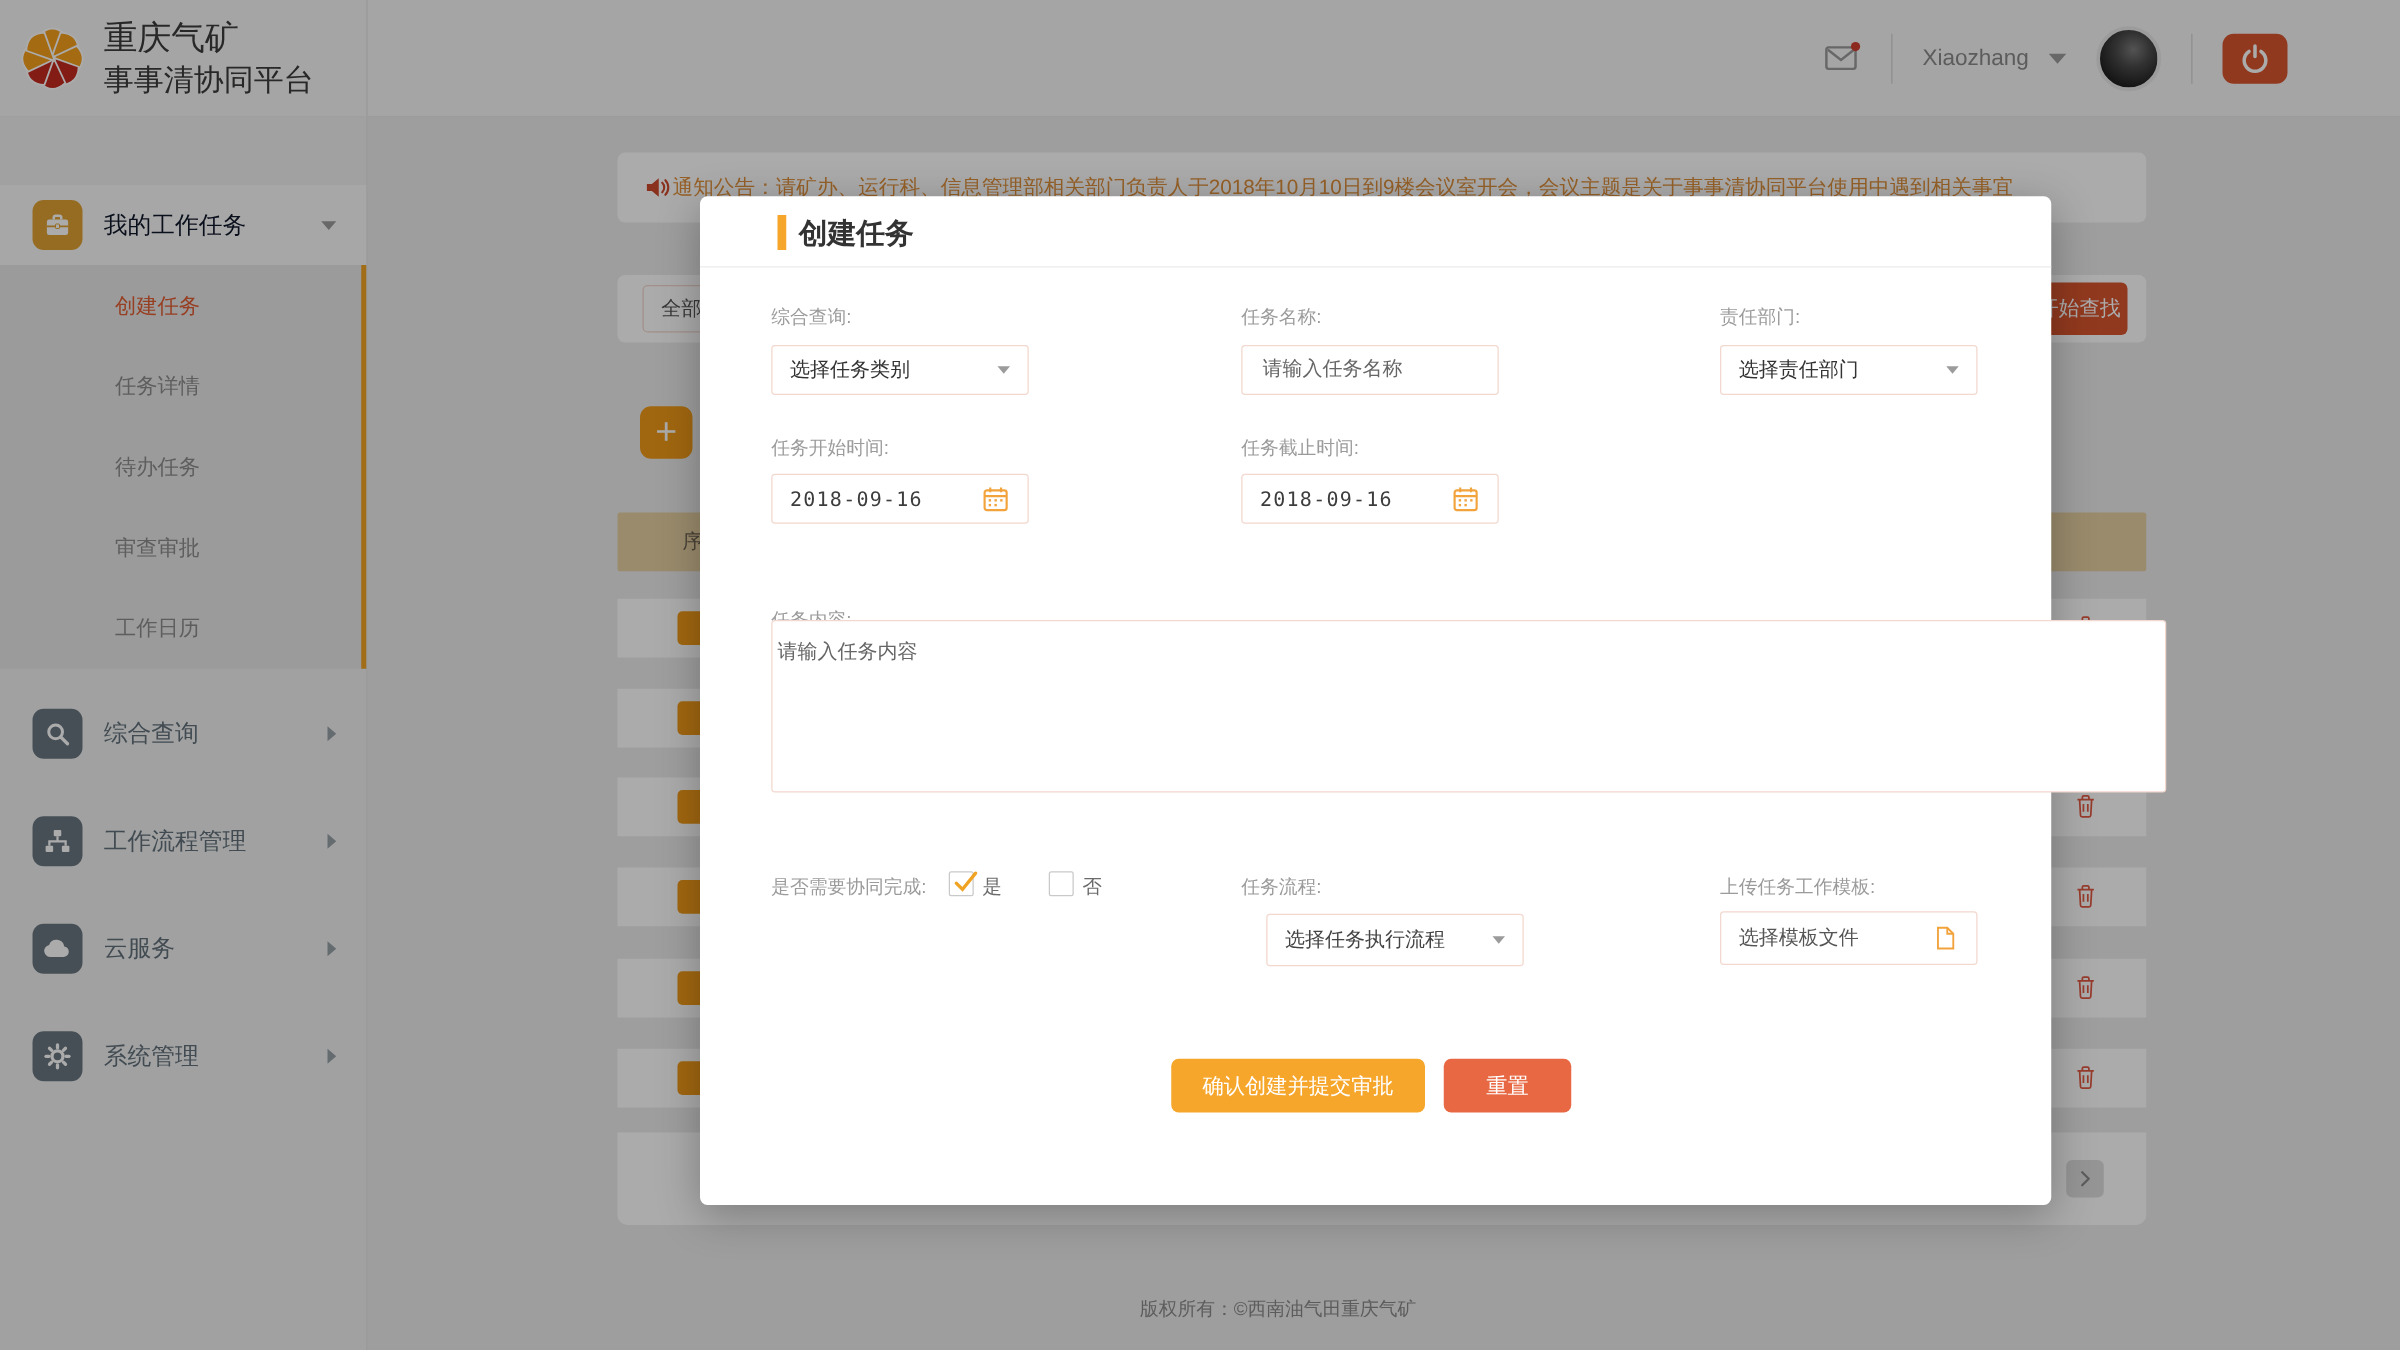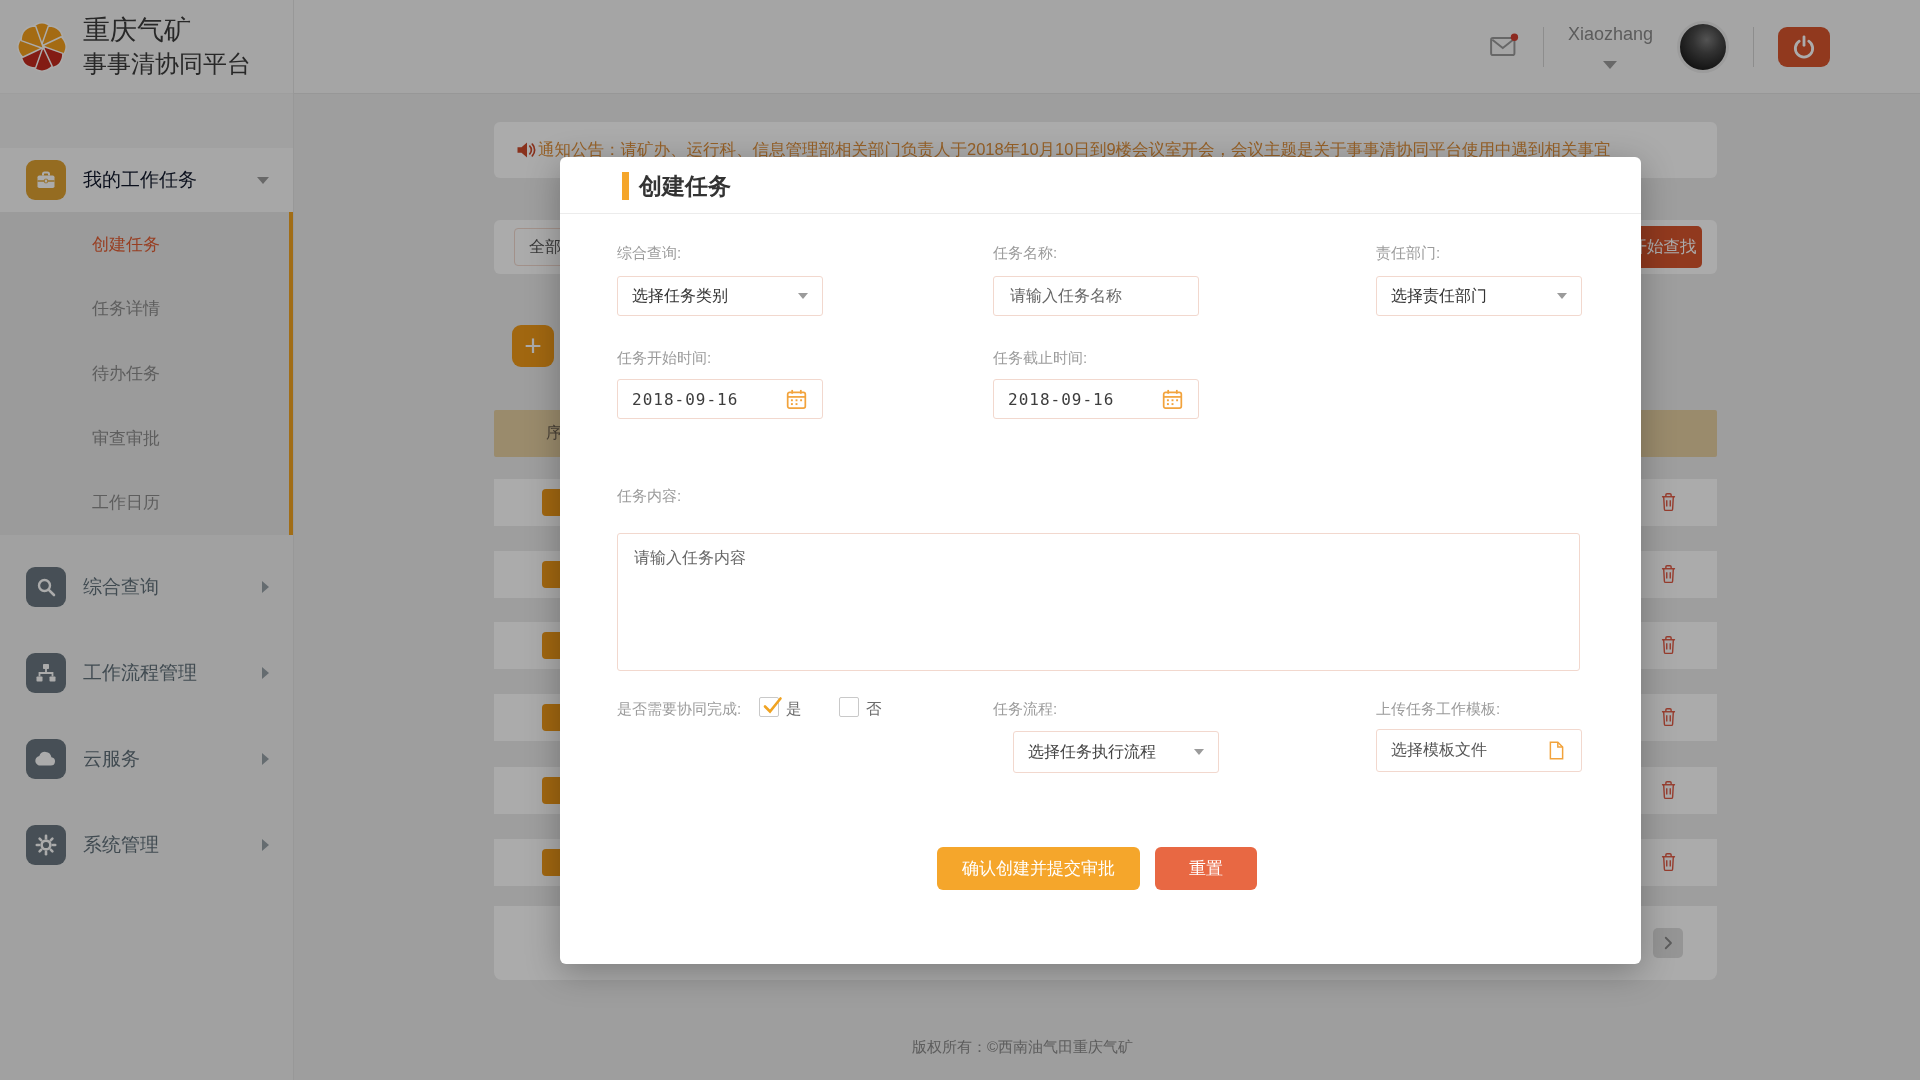--- a/index.html
+++ b/index.html
@@ -24,21 +24,21 @@
   .side-section { position:absolute; left:0; right:0; height:86px; display:flex; align-items:center; padding-left:26px; gap:17px; cursor:pointer; }
   .side-section .slabel { font-size:19px; color:#61707a; }
   .s1{top:544px} .s2{top:630px} .s3{top:716px} .s4{top:802px}
   .caret-down { width:0; height:0; border-left:6px solid transparent; border-right:6px solid transparent; border-top:7px solid #9b9b9b; margin-left:auto; margin-right:24px; }
   .caret-right { width:0; height:0; border-top:6px solid transparent; border-bottom:6px solid transparent; border-left:7px solid #97a1a8; margin-left:auto; margin-right:24px; }
 
   
   .topbar { position:absolute; left:294px; top:0; width:1626px; height:94px; background:#f7f7f7; border-bottom:1px solid #e2e2e2; }
   .top-right { position:absolute; right:90px; top:0; height:100%; display:flex; align-items:center; gap:24px; }
   .vdiv { width:1px; height:40px; background:#d2d2d2; }
-  .user-cluster { display:flex; align-items:center; gap:16px; cursor:pointer;flex-direction:column; }
+  .user-cluster { display:flex; align-items:center; gap:16px; cursor:pointer; }
   .username { font-size:18px; color:#8a8a8a; }
   .user-caret { width:0; height:0; border-left:7px solid transparent; border-right:7px solid transparent; border-top:8px solid #9b9b9b; }
   .avatar { width:52px; height:52px; border-radius:50%; border:3px solid #e9e9e9; background:
       radial-gradient(circle at 58% 34%, #7d7d7d 0%, #4a4a4a 34%, #1f1f1f 75%); cursor:pointer; }
   .power-btn { width:52px; height:40px; background:#D8552E; border-radius:9px; display:flex; align-items:center; justify-content:center; cursor:pointer; border:none; }
 
   
   .content { position:absolute; left:294px; top:94px; width:1626px; height:986px; background:#ececec; }
   .inner { position:absolute; left:200px; top:0; width:1223px; height:100%; }
   .notice { position:absolute; left:0; top:28px; width:100%; height:56px; background:#fff; border-radius:6px; display:flex; align-items:center; padding:0 20px; }
@@ -68,21 +68,21 @@
   .lc1{left:57px} .lc2{left:433px} .lc3{left:816px}
   .lr1{top:87px} .lr2{top:192px} .lr3{top:330px} .lr4{top:543px}
   .m-box { position:absolute; width:206px; height:40px; border:1px solid #F2D8CE; border-radius:3px; background:#fff; display:flex; align-items:center; padding:0 14px; cursor:pointer; }
   .fr1{top:119px} .fr2{top:222px}
   .m-box .val { font-size:16px; color:#333; }
   .m-box .scaret { width:0;height:0;border-left:5px solid transparent;border-right:5px solid transparent;border-top:6px solid #9b9b9b; margin-left:auto; }
   .m-box .date { font-family:"DejaVu Sans Mono","Liberation Mono",monospace; font-size:16px; color:#3d3d3d; letter-spacing:1px; }
   .m-box .icon-right { margin-left:auto; line-height:0; }
   .m-input { position:absolute; width:206px; height:40px; border:1px solid #F2D8CE; border-radius:3px; padding:0 16px; font-size:16px; color:#555; font-family:inherit; outline:none; }
   .m-input::placeholder { color:#666; opacity:1; }
-  .m-textarea { position:absolute; left:57px; top:376px; width:963px; height:138px; border:1px solid #F2D8CE; border-radius:3px; padding:14px 16px; font-size:16px; color:#555; font-family:inherit; resize:none; outline:none; }
+  .m-textarea { position:absolute; left:57px; top:339px; width:1116px; height:138px; border:1px solid #F2D8CE; border-radius:3px; padding:14px 4px; font-size:16px; color:#555; font-family:inherit; resize:none; outline:none; }
   .m-textarea::placeholder { color:#666; opacity:1; }
   .chk { position:absolute; width:20px; height:20px; background:#fff; border:1px solid #c9c9c9; border-radius:2px; cursor:pointer; }
   .chk svg { position:absolute; left:0px; top:-4px; overflow:visible; }
   .chk-label { position:absolute; font-size:15.5px; color:#6b6b6b; }
   .m-btn { position:absolute; top:690px; height:43px; border:none; border-radius:6px; color:#fff; font-size:17px; font-family:inherit; cursor:pointer; }
   .m-submit { left:377px; width:203px; background:#F5A62B; }
   .m-reset { left:595px; width:102px; background:#E86843; }
 </style>
 </head>
 <body>

